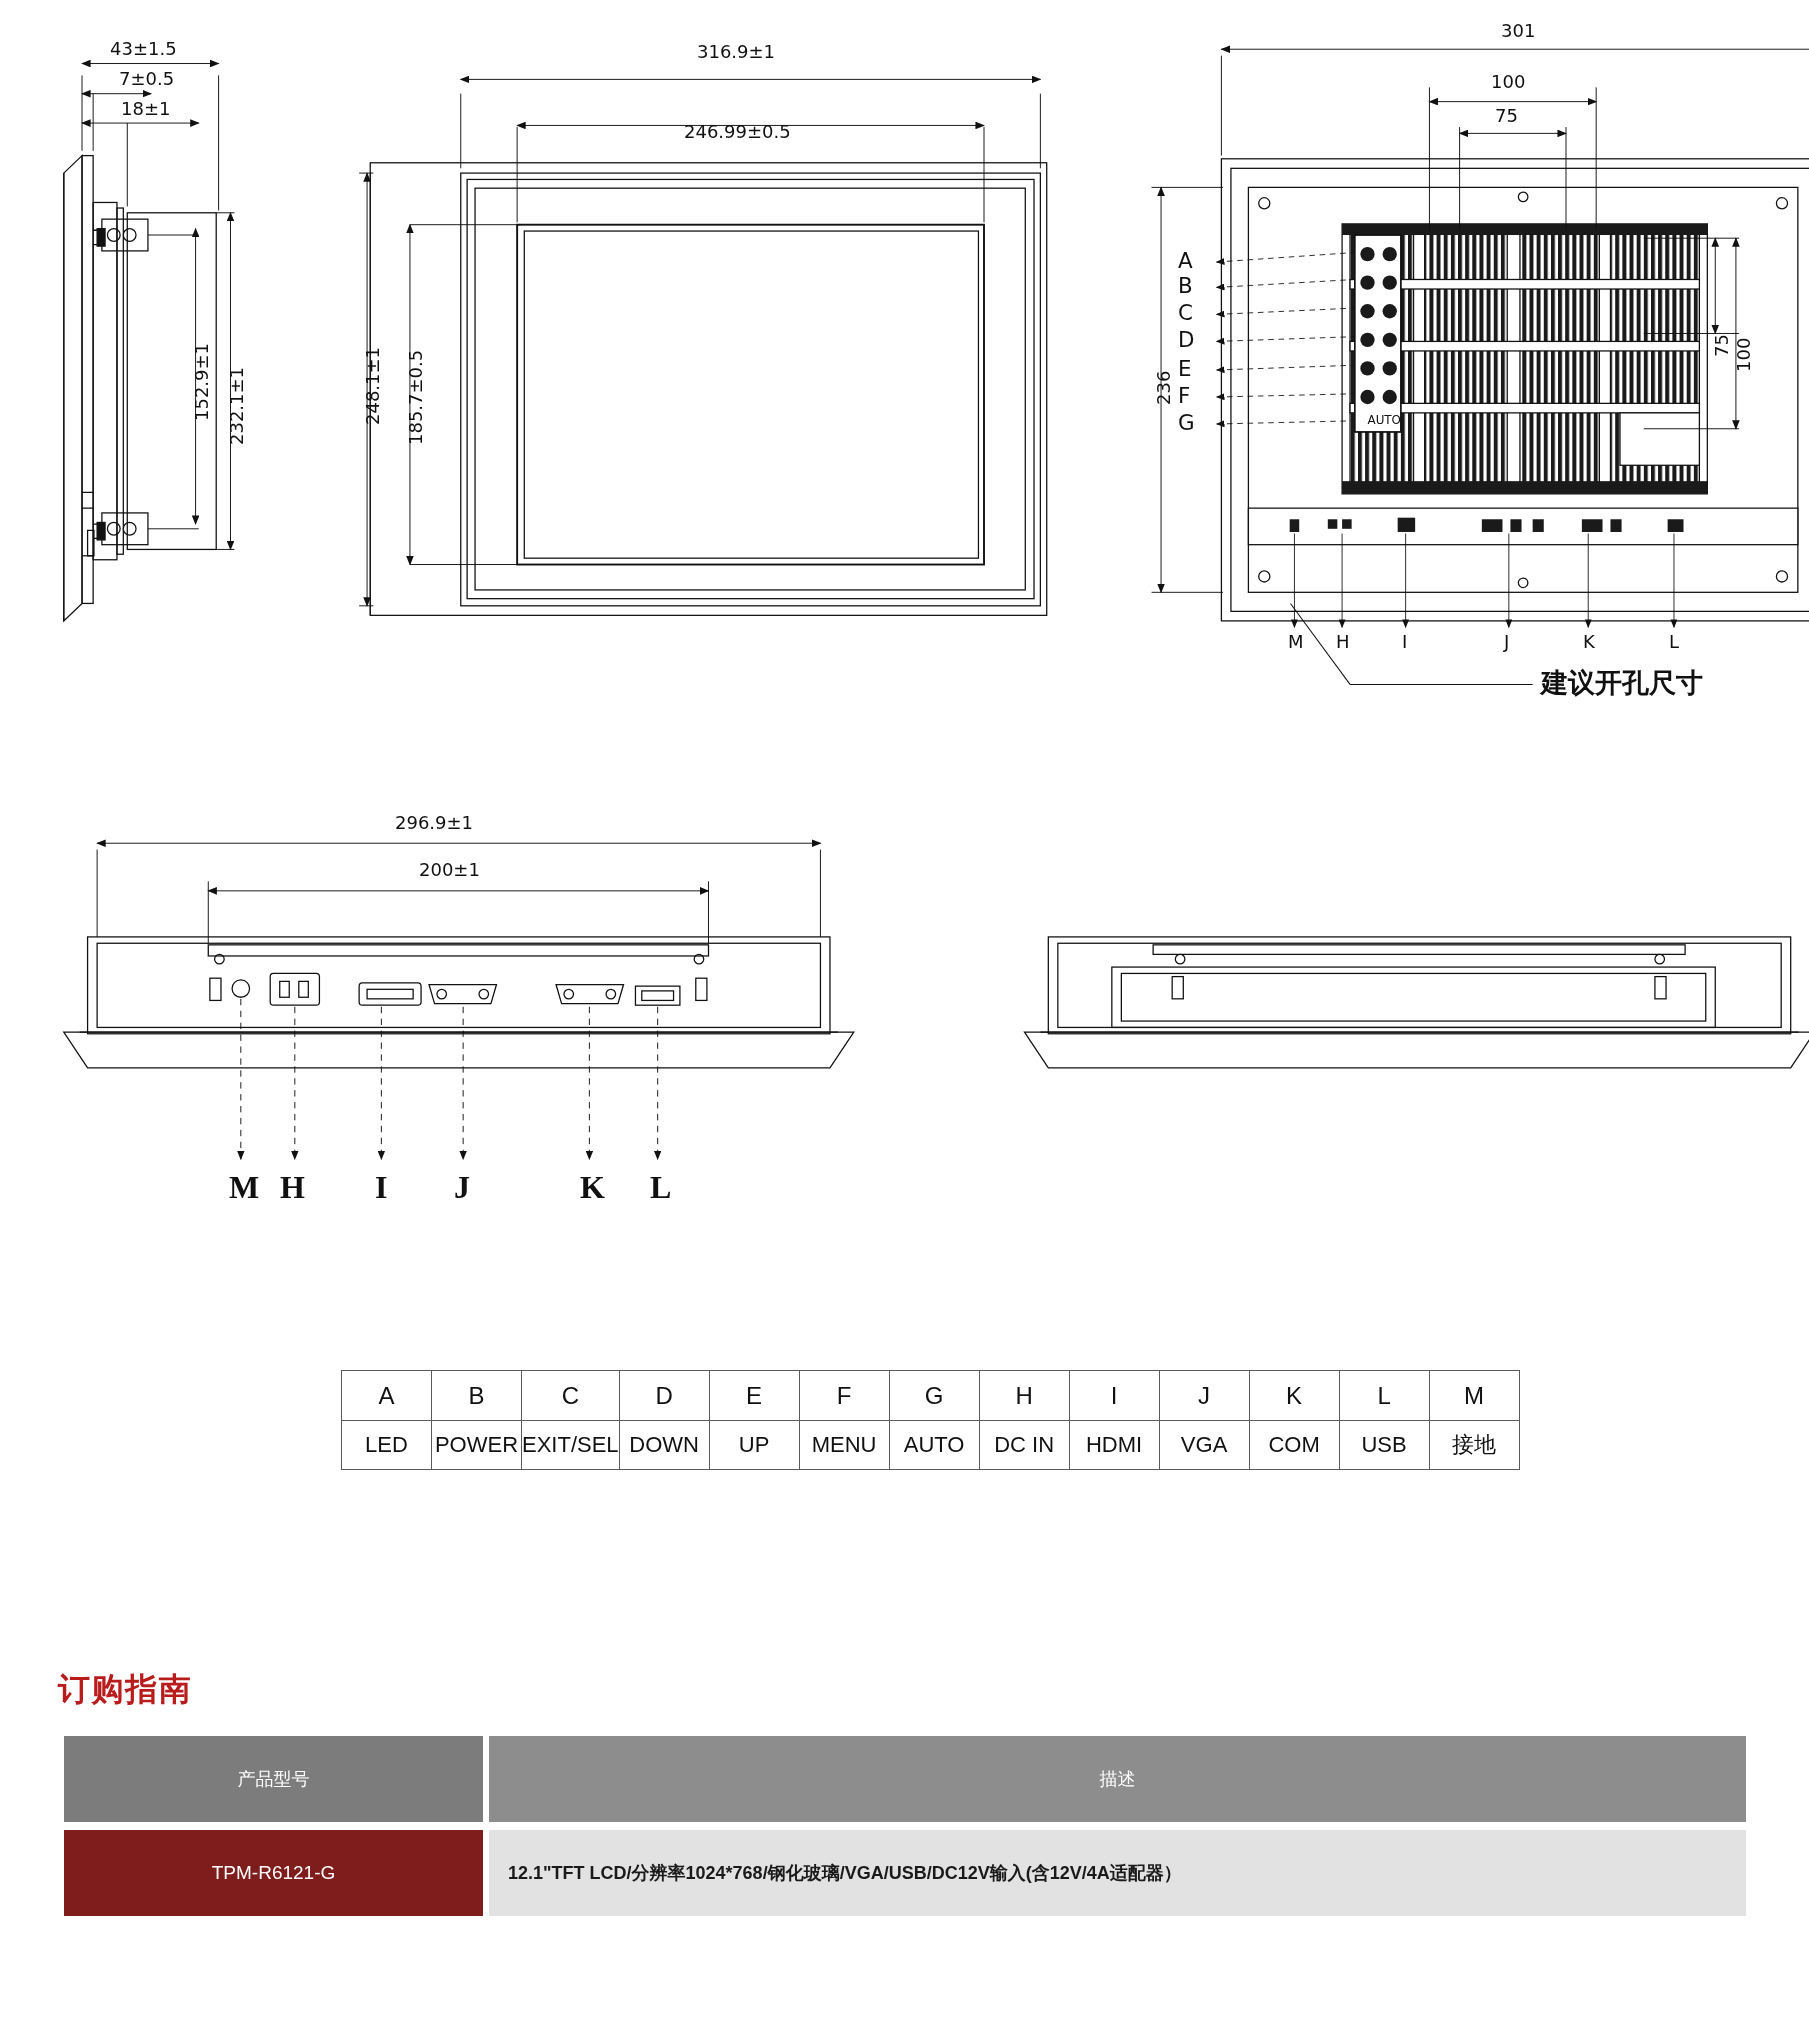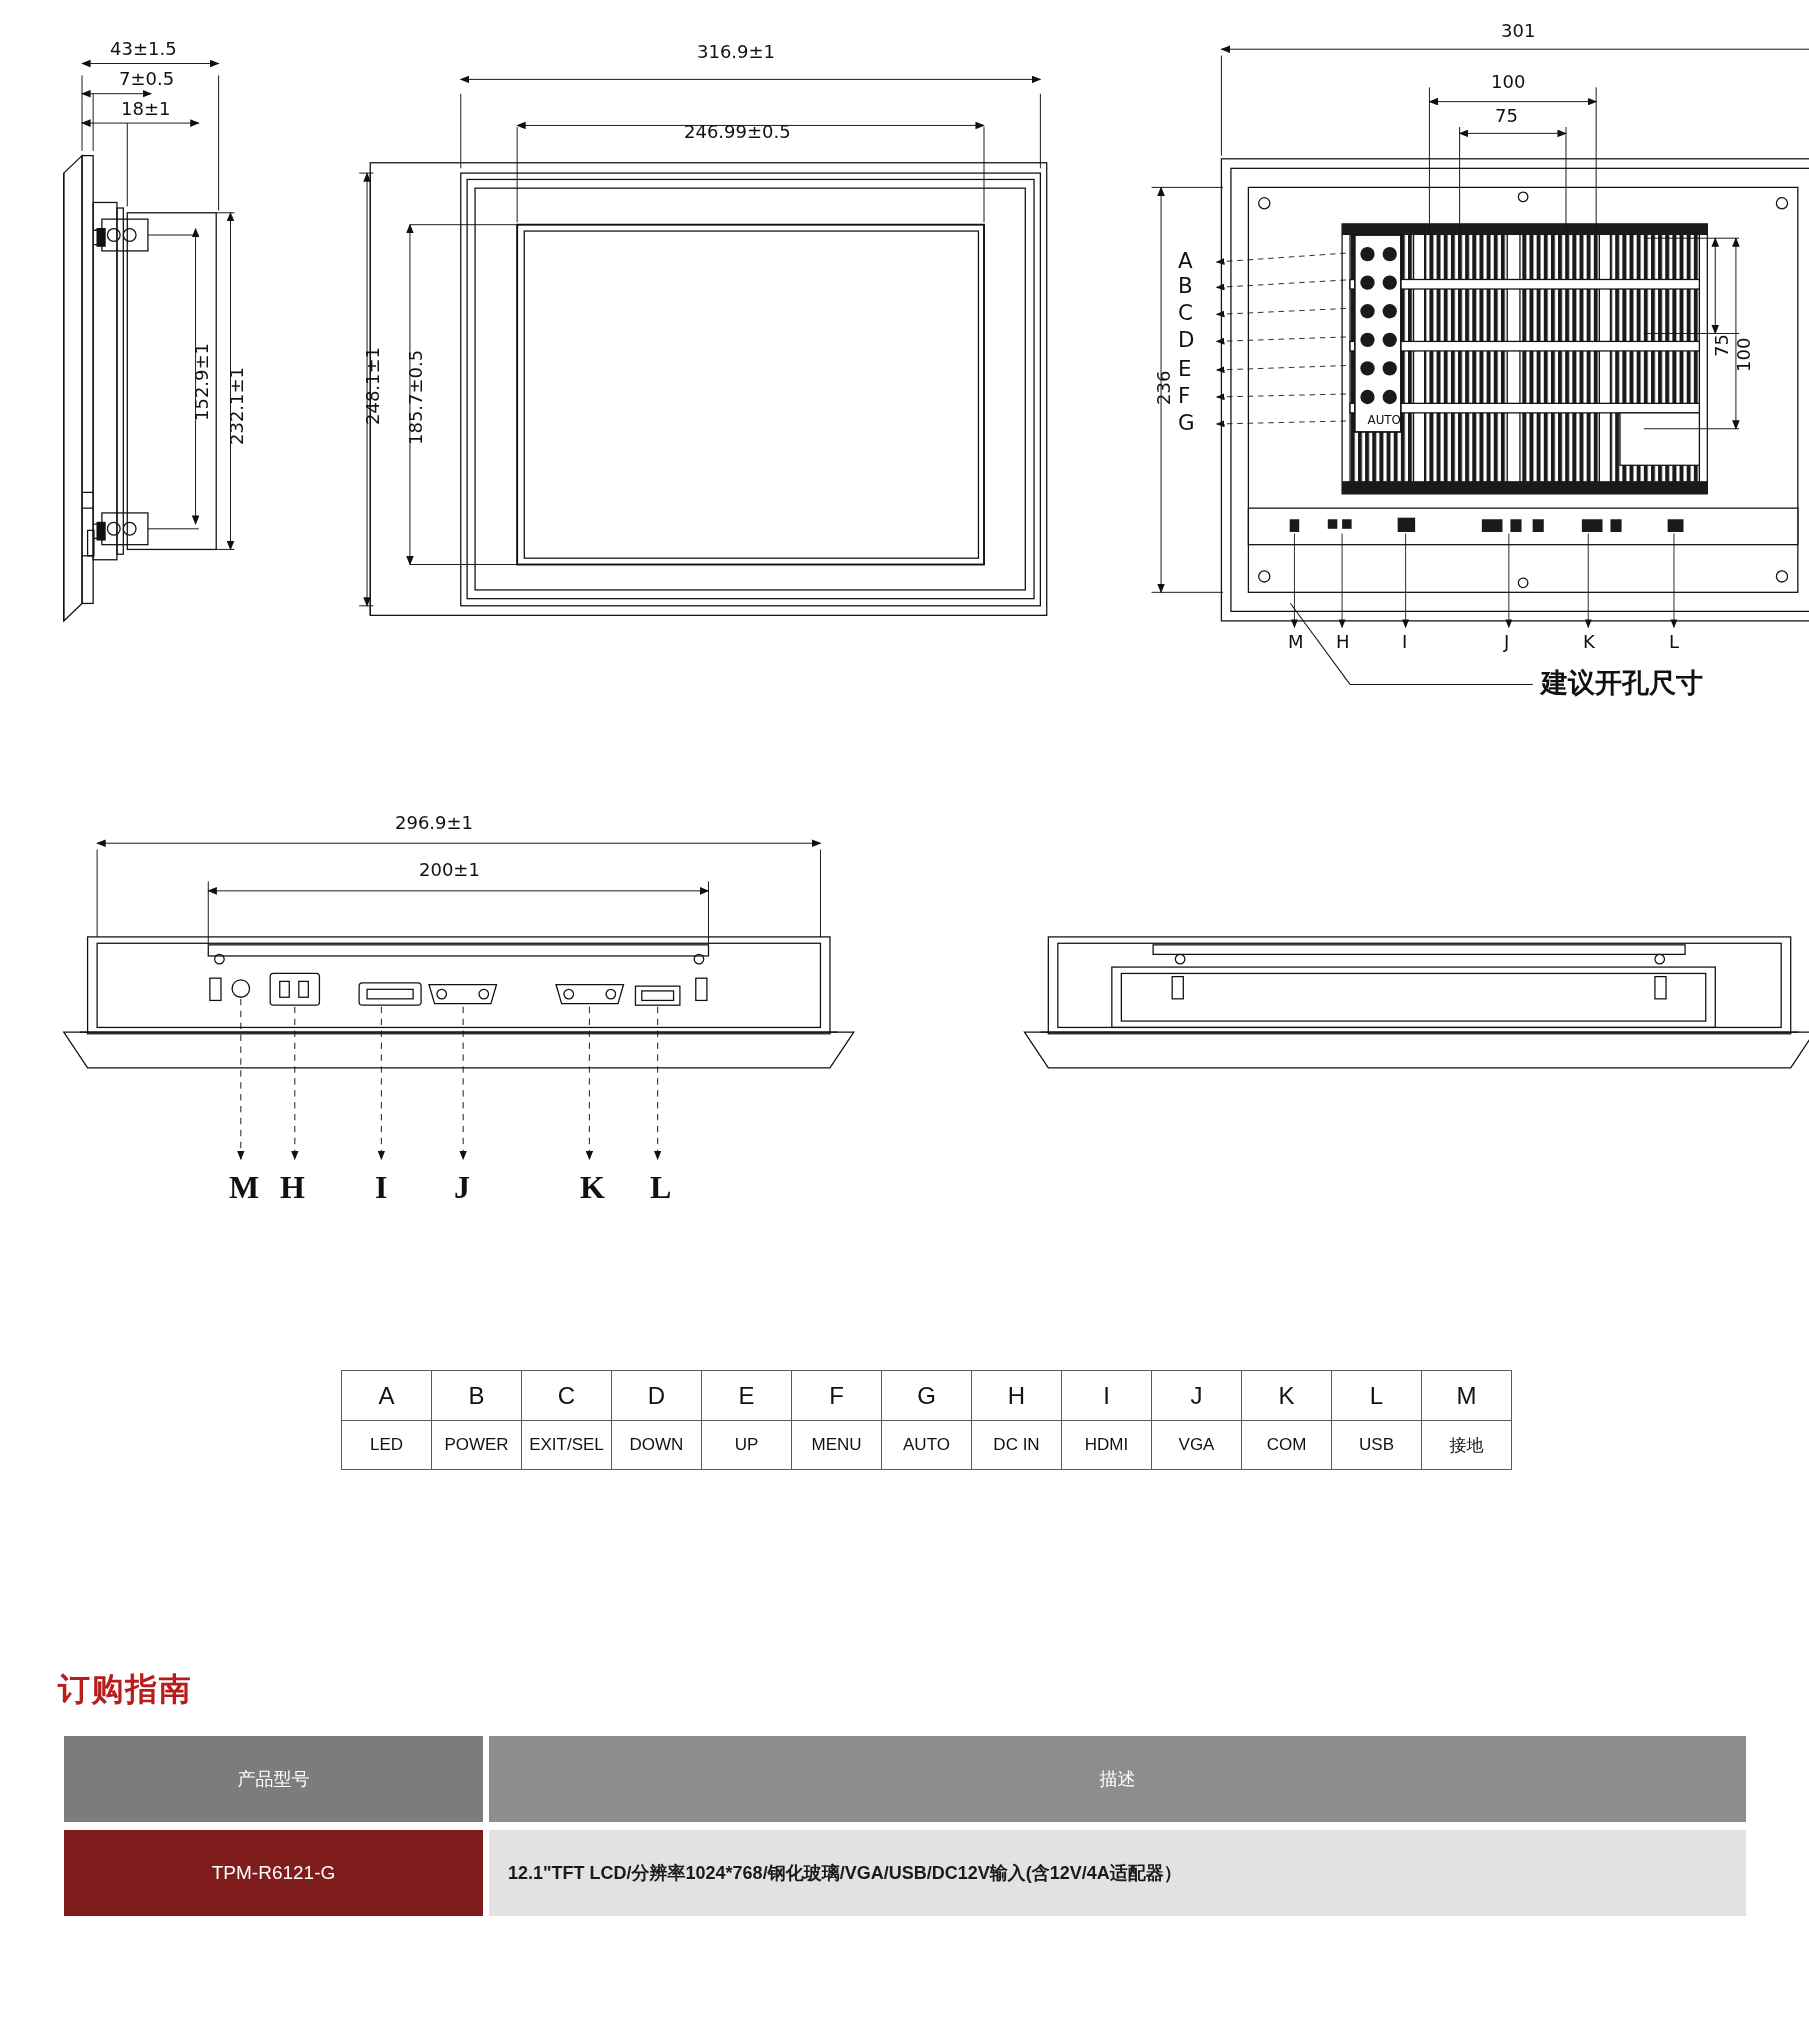--- a/index.html
+++ b/index.html
@@ -42,21 +42,21 @@
     padding: 0;
     color: #111;
   }
   .legend-table tr.letters td {
     height: 49px;
     font-size: 24px;
     min-width: 89px;
   }
   .legend-table tr.names td {
     height: 48px;
-    font-size: 17px;
+    font-size: 22px;
   }
   
   .order-title {
     position: absolute;
     left: 58px;
     top: 1668px;
     font-size: 32px;
     font-weight: bold;
     letter-spacing: 1.6px;
     color: #b91c1c;

